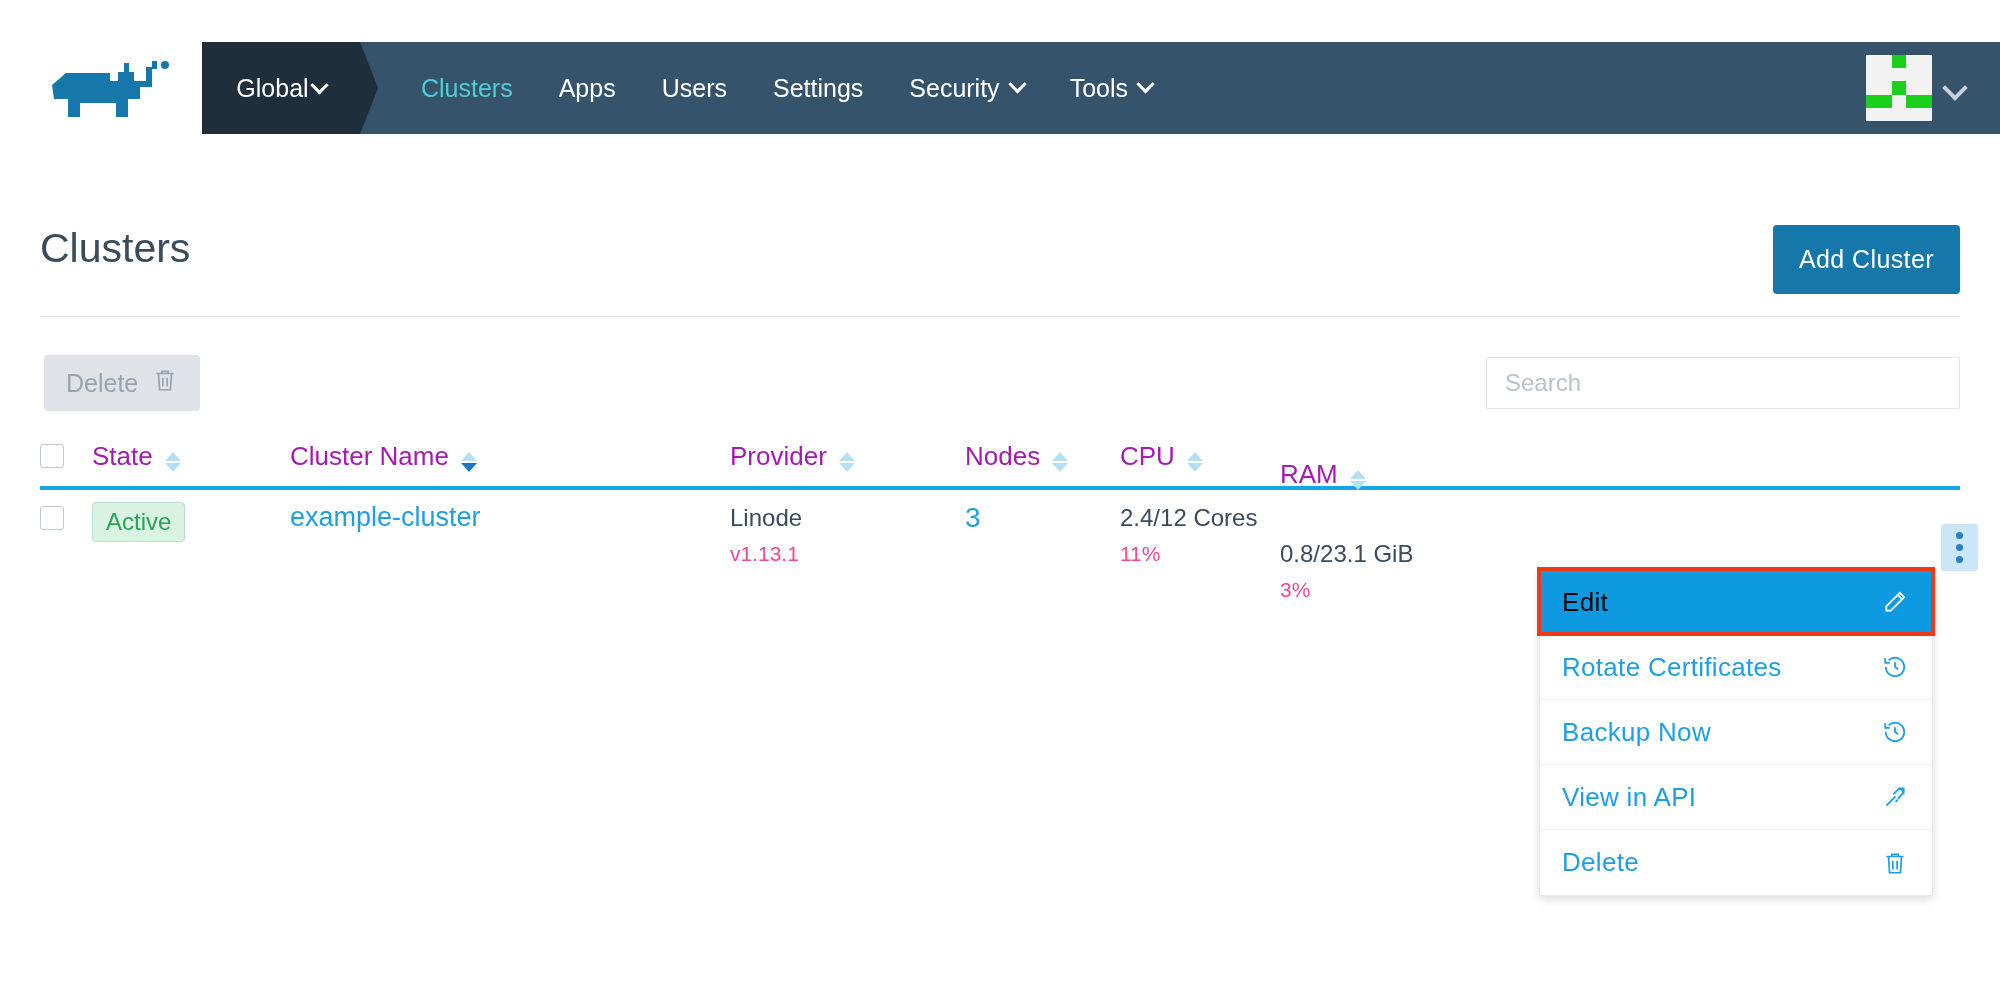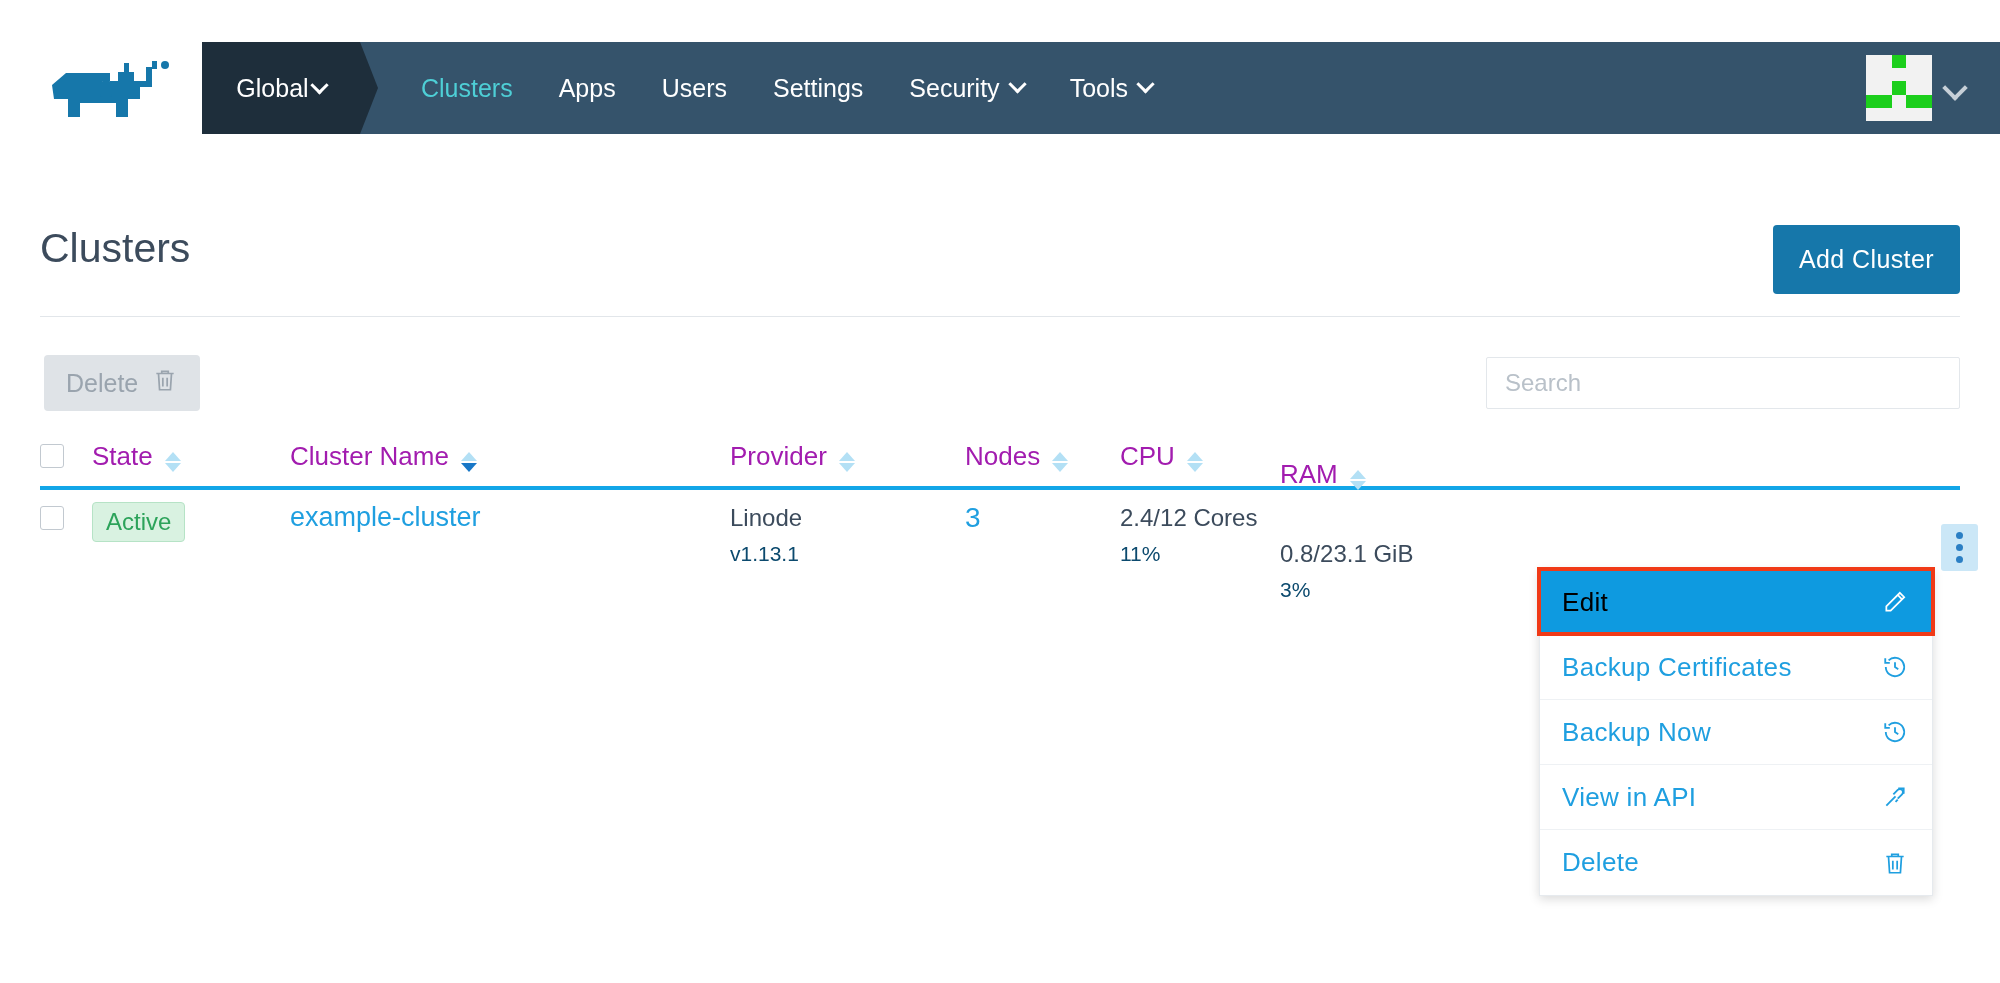--- a/index.html
+++ b/index.html
@@ -234,21 +234,21 @@
     font-size: 27px;
     text-decoration: none;
     cursor: pointer;
   }
   .cell-main {
     color: #3c4b5c;
     font-size: 24px;
     line-height: 1.35;
   }
   .cell-sub {
-    color: #0c4a6e;
+    color: #ec4899;
     font-size: 21px;
     margin-top: 8px;
   }
   .cell-nodes {
     color: #1f9fe0;
     font-size: 28px;
   }
   .pad-top { padding-top: 4px; }
 
   .kebab {
@@ -499,21 +499,21 @@
     <span class="mlabel">Edit</span>
     <span class="micon">
       <svg viewBox="0 0 24 24" width="26" height="26" fill="none" stroke="#ffffff" stroke-width="1.6">
         <path d="M16.5 3.5l4 4L8 20H4v-4z"></path>
           <path d="M14.5 5.5l4 4"></path>
       </svg>
     </span>
   </div>
 
   <div class="menu-item">
-    <span class="mlabel">Backup Certificates</span>
+    <span class="mlabel">Rotate Certificates</span>
     <span class="micon">
       <svg viewBox="0 0 24 24" width="26" height="26" fill="none" stroke="#1f9fe0" stroke-width="1.7">
         <path d="M3.5 12a8.5 8.5 0 1 0 2.6-6.1"></path>
           <path d="M3 4v4.2h4.2"></path>
           <path d="M12 7.5V12l3 2"></path>
       </svg>
     </span>
   </div>
 
   <div class="menu-item">

